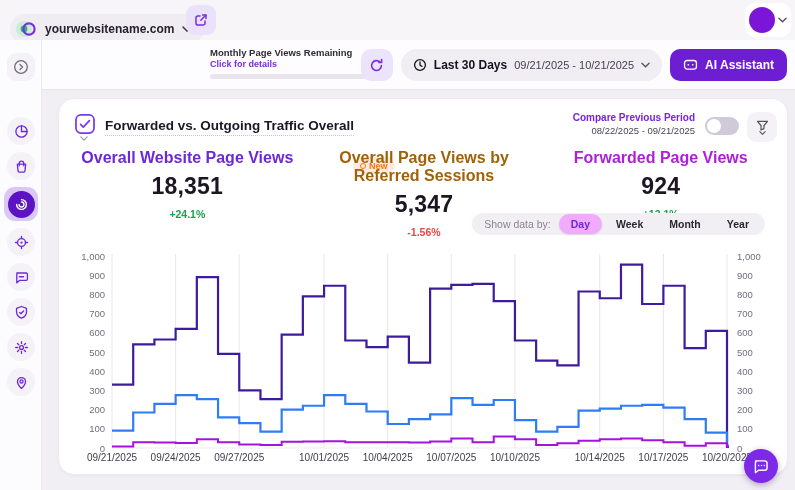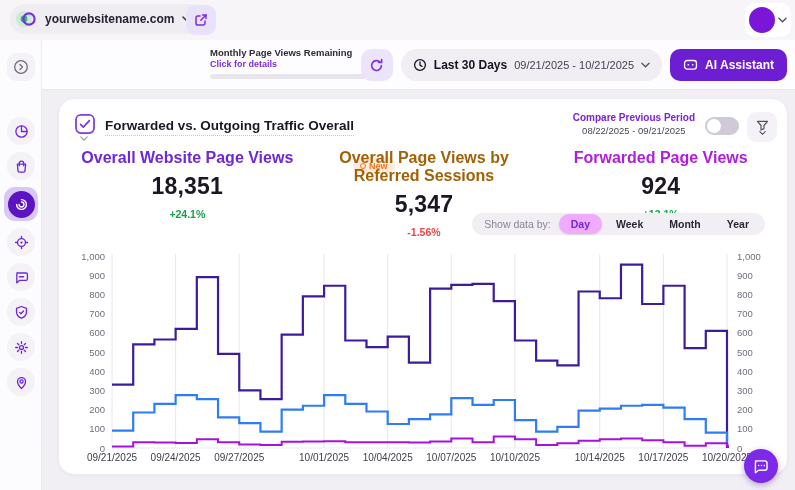--- a/index.html
+++ b/index.html
@@ -3,21 +3,21 @@
 <meta charset="utf-8">
 <style>
   * { margin:0; padding:0; box-sizing:border-box; }
   html,body { width:795px; height:490px; overflow:hidden;
     font-family:"Liberation Sans", sans-serif; background:#f2eff4; position:relative; }
   svg { display:block; }
   .ico { display:inline-flex; align-items:center; justify-content:center; flex:0 0 auto; }
 
   
   .topbar { position:absolute; left:0; top:0; width:795px; height:40px; background:#f7f5f8; }
-  .site-pill { position:absolute; left:10px; top:4px; height:30px; border-radius:15px;
+  .site-pill { position:absolute; left:10px; top:14px; height:30px; border-radius:15px;
     background:#efecf2; display:flex; align-items:center; gap:8px; padding:0 12px 0 5px; cursor:pointer; }
   .site-name { font-size:12px; font-weight:700; color:#27222f; }
   .extlink-btn { position:absolute; left:186px; top:5px; width:30px; height:30px; border-radius:9px;
     background:#eae2fb; display:flex; align-items:center; justify-content:center; cursor:pointer; color:#7b2fe0; }
   .avatar-box { position:absolute; right:4px; top:3px; width:46px; height:34px; border-radius:10px;
     background:#ffffff; display:flex; align-items:center; justify-content:center; gap:3px; cursor:pointer; }
   .avatar { width:26px; height:26px; border-radius:50%; background:#7b16d9; }
 
   
   .sidebar { position:absolute; left:0; top:40px; width:42px; height:450px; background:#fcfbfd;
@@ -56,21 +56,21 @@
   
   .card { position:absolute; left:58px; top:98px; width:730px; height:377px; background:#ffffff;
     border-radius:16px; border:1px solid #edeaf2; box-shadow:0 1px 3px rgba(30,20,50,.05); }
   .widget-icon { position:absolute; left:15px; top:14px; width:22px; height:22px; color:#7c3aed; }
   .widget-chev { position:absolute; left:21px; top:37px; color:#9b95a6; }
   .card-title { position:absolute; left:46px; top:19px; font-size:13.5px; font-weight:700; color:#1c1724;
     border-bottom:1px dotted #c8c2d2; padding-bottom:2px; cursor:help; }
   .new-badge { position:absolute; top:18px; height:17px; border-radius:9px; background:#ffeadb;
     color:#f97316; font-size:9px; font-weight:700; display:flex; align-items:center; gap:3px; padding:0 7px;margin-top:40px; }
   .new-badge .dot { width:6px; height:6px; border:1.5px solid #f97316; border-radius:50%; }
-  .compare { position:absolute; right:92px; top:13px; text-align:center; }
+  .compare { position:absolute; right:92px; top:13px; text-align:right; }
   .compare-label { font-size:10px; font-weight:700; color:#7a22dd; }
   .compare-range { font-size:9.5px; color:#4a4554; margin-top:2px; }
   .toggle { position:absolute; right:48px; top:18px; width:34px; height:18px; border-radius:9px;
     background:#cfc9d8; cursor:pointer; }
   .toggle .knob { position:absolute; left:2px; top:2px; width:14px; height:14px; border-radius:50%; background:#ffffff; }
   .filter-btn { position:absolute; right:10px; top:13px; width:30px; height:30px; border-radius:9px;
     background:#f4f2f6; color:#55505e; display:flex; flex-direction:column; align-items:center;
     justify-content:center; cursor:pointer; gap:0; }
 
   .metrics { position:absolute; left:10px; top:50px; width:710px; display:flex; }

